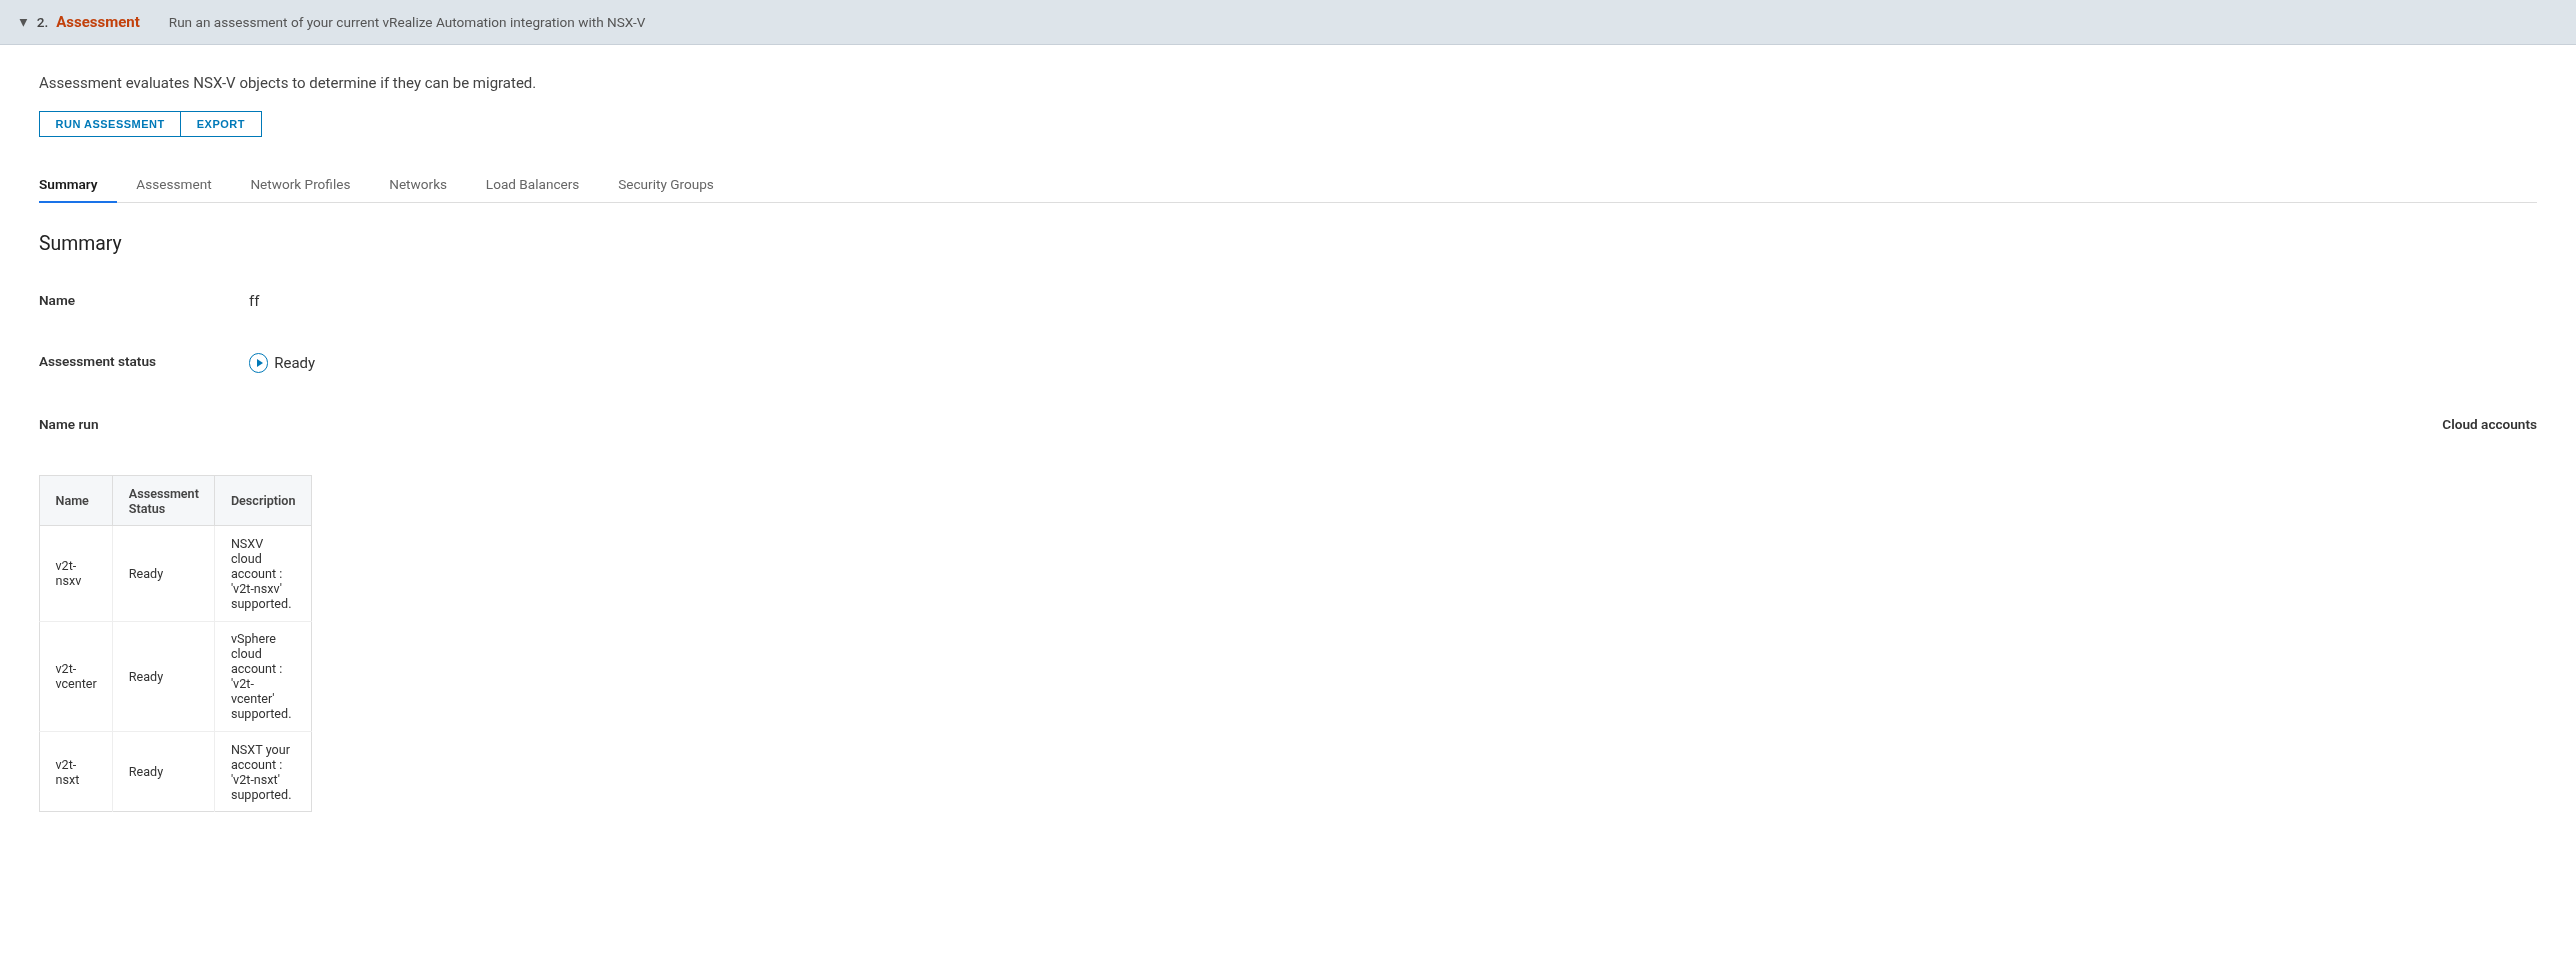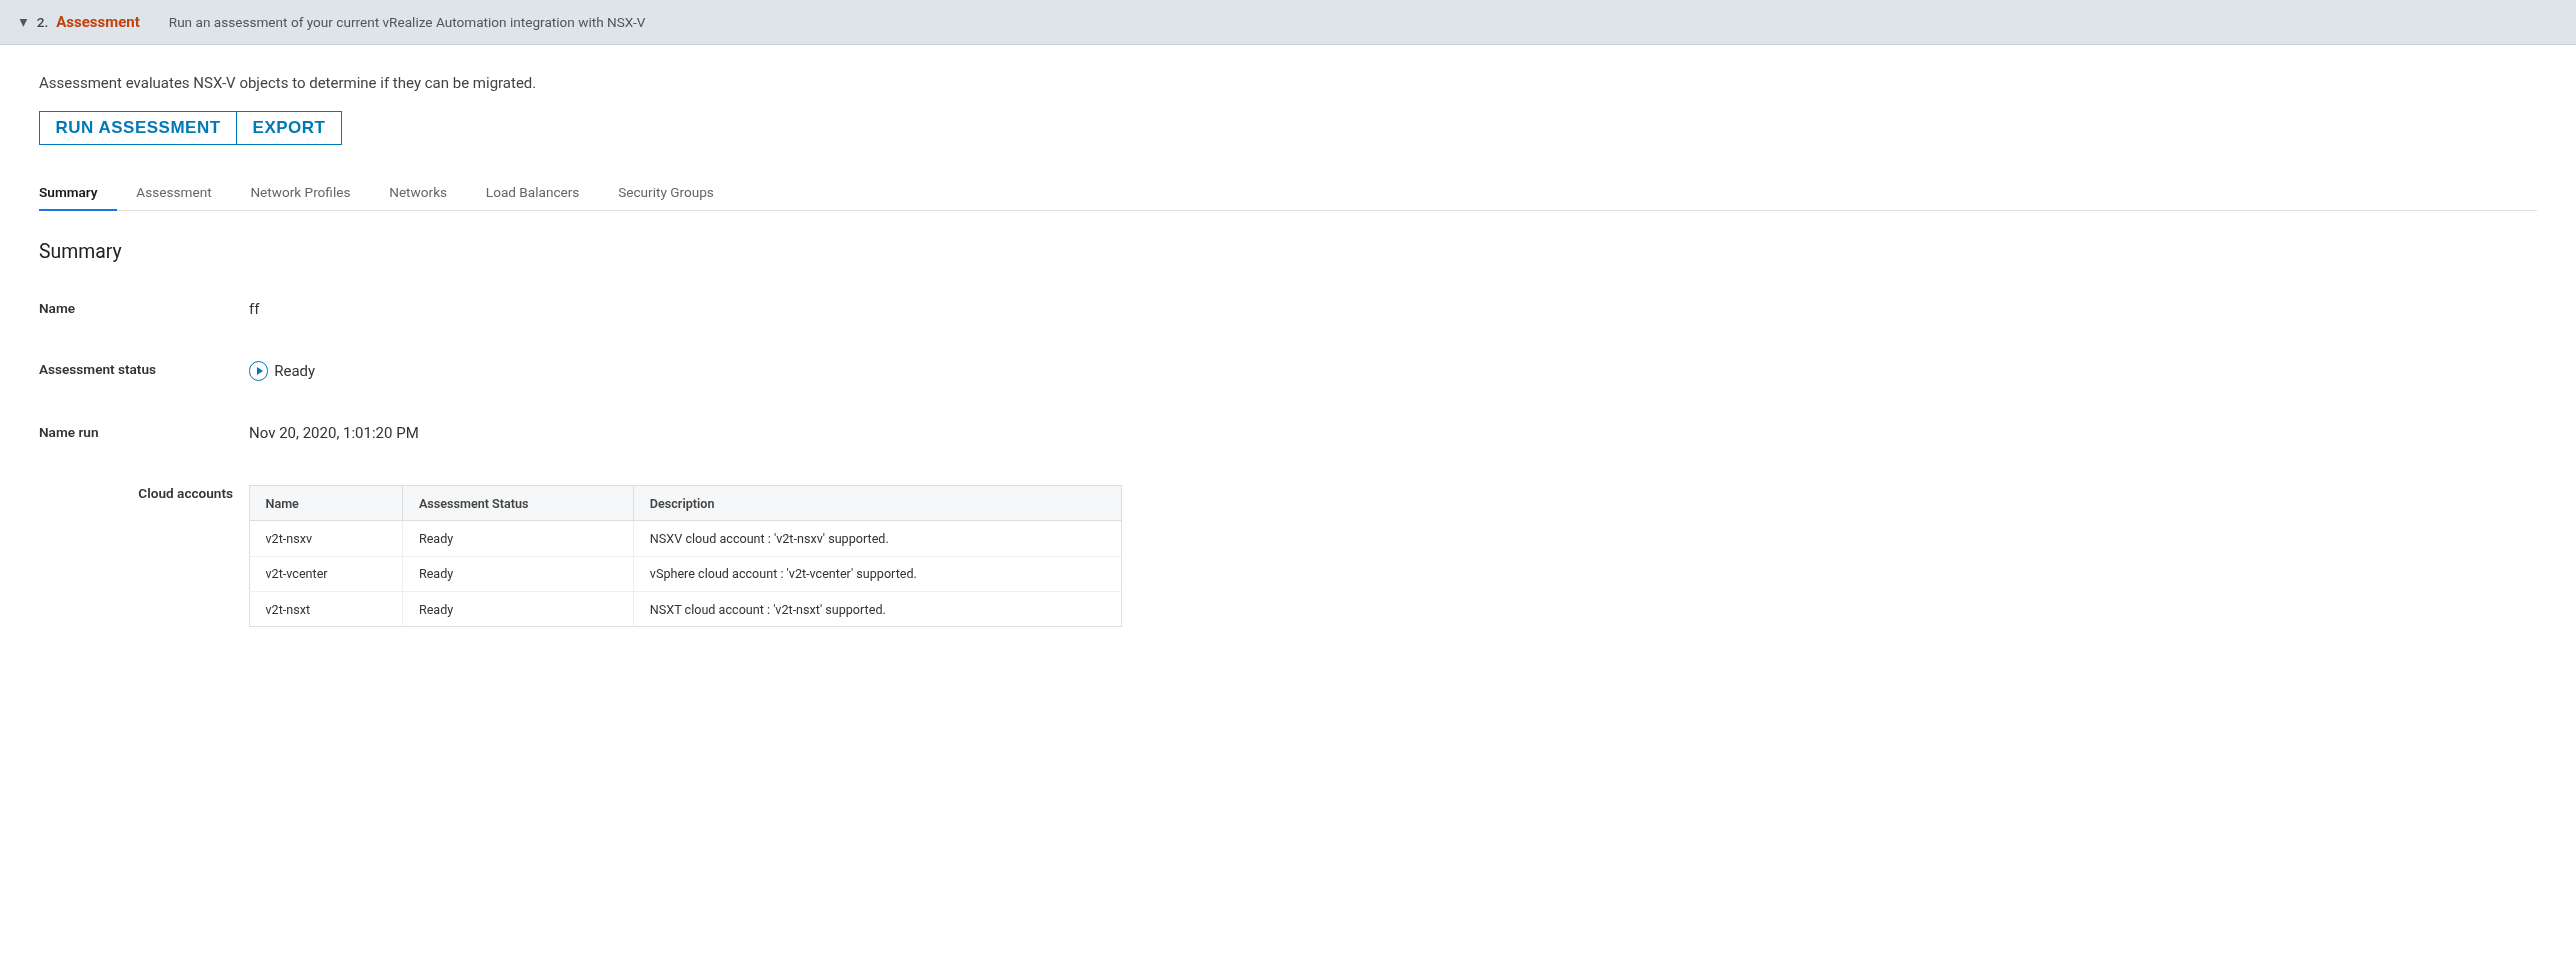--- a/index.html
+++ b/index.html
@@ -59,21 +59,21 @@
     }
 
     .button-group {
       display: flex;
       gap: 0;
       margin-bottom: 29px;
     }
 
     .btn {
       padding: 5.8px 15.5px;
-      font-size: 17px;
+      font-size: 11px;
       font-weight: 600;
       letter-spacing: 0.5px;
       cursor: pointer;
       border: 1.5px solid #0079b8;
       background: transparent;
       color: #0079b8;
       text-transform: uppercase;
     }
 
     .btn:first-child {
@@ -240,21 +240,20 @@
 
     <div class="info-label">Assessment status</div>
     <div class="info-value">
       <span class="status-icon">
         <span class="status-icon-arrow"></span>
       </span>
       <span>Ready</span>
     </div>
 
     <div class="info-label">Name run</div>
-    <div class="info-value">Nov 20, 2020, 1:01:20 PM</div>
 
     <div class="info-label cloud-accounts-label">Cloud accounts</div>
     <div class="cloud-accounts-table-wrapper">
       <table class="accounts-table">
         <thead>
           <tr>
             <th>Name</th>
             <th>Assessment Status</th>
             <th>Description</th>
           </tr>
@@ -266,21 +265,21 @@
               <td>NSXV cloud account : 'v2t-nsxv' supported.</td>
             </tr>
             <tr>
               <td>v2t-vcenter</td>
               <td>Ready</td>
               <td>vSphere cloud account : 'v2t-vcenter' supported.</td>
             </tr>
             <tr>
               <td>v2t-nsxt</td>
               <td>Ready</td>
-              <td>NSXT cloud account : 'v2t-nsxt' supported.</td>
+              <td>NSXT your account : 'v2t-nsxt' supported.</td>
             </tr>
           </tbody>
       </table>
     </div>
 
   </div>
 
 </div>
 
 

